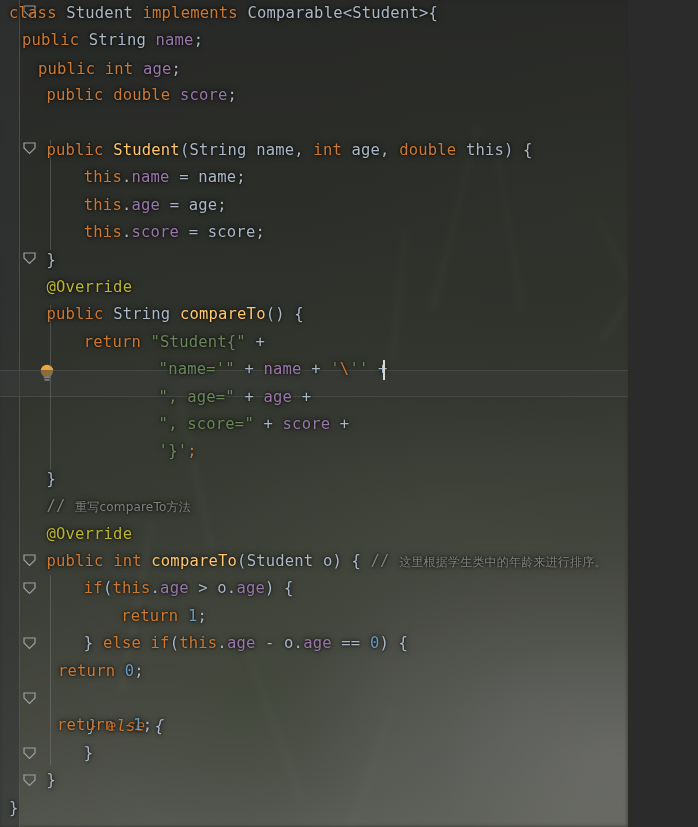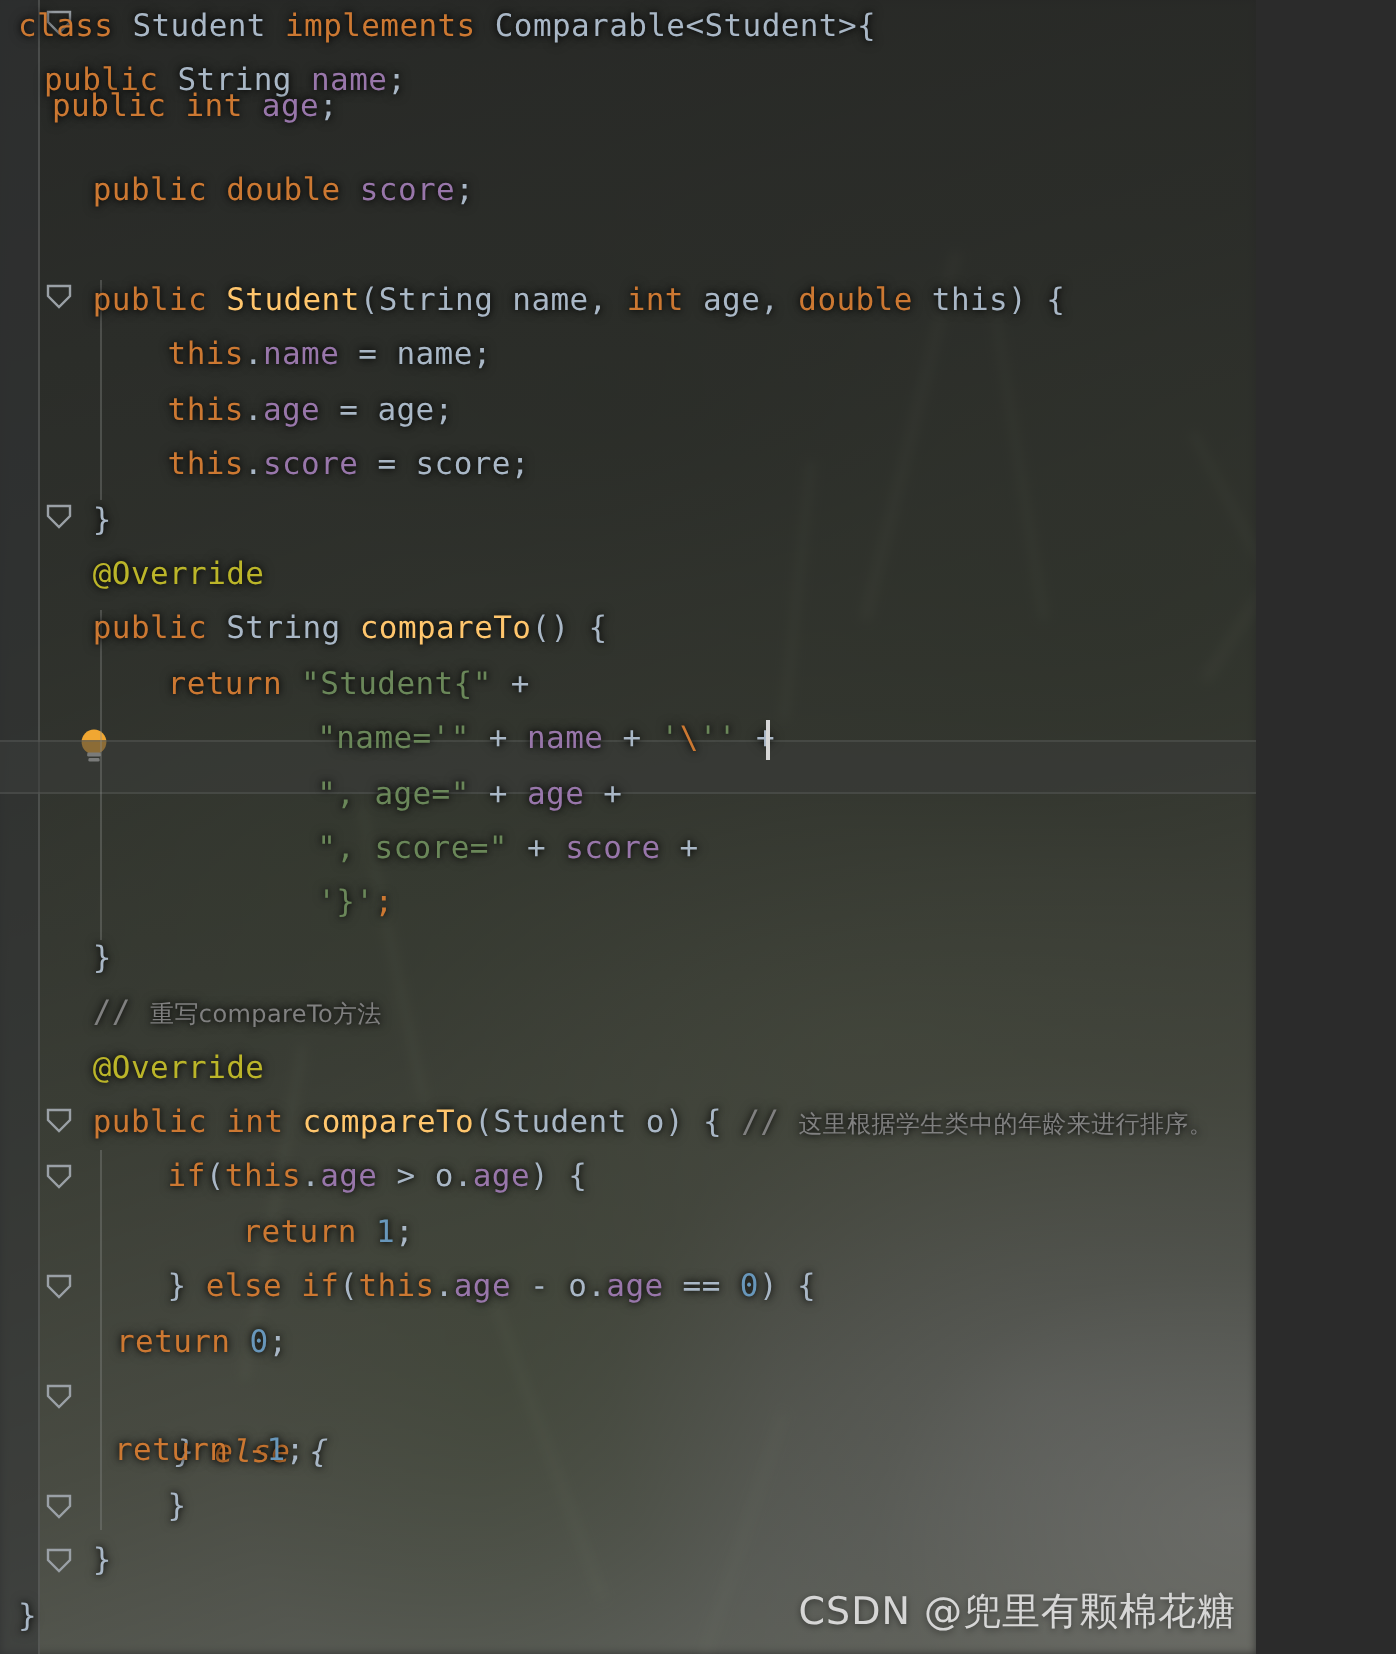--- a/index.html
+++ b/index.html
@@ -217,21 +217,21 @@
         </svg></div>
     </div>
 
   <div class="code-area" id="code-area">
       <div class="line-hl" style="top: 369.9px;"></div>
       <div class="indent-guide" style="left: 50px; top: 140px; height: 110px;"></div>
       <div class="indent-guide" style="left: 50px; top: 305px; height: 165px;"></div>
       <div class="indent-guide" style="left: 50px; top: 575px; height: 190px;"></div>
       <div class="line" style="top: 0px; padding-left: 9px;"><span class="kw">class</span><span class="pun"> </span><span class="cls">Student</span><span class="pun"> </span><span class="kw">implements</span><span class="pun"> </span><span class="cls">Comparable&lt;Student&gt;{</span></div>
       <div class="line" style="top: 27.4px; padding-left: 22px;"><span class="kw">public</span><span class="pun"> </span><span class="typ">String</span><span class="pun"> </span><span class="fld">name</span><span class="pun">;</span></div>
-      <div class="line" style="top: 40px; padding-left: 26px;"><span class="kw">public</span><span class="pun"> </span><span class="kw">int</span><span class="pun"> </span><span class="fld">age</span><span class="pun">;</span></div>
+      <div class="line" style="top: 56px; padding-left: 38px;"><span class="kw">public</span><span class="pun"> </span><span class="kw">int</span><span class="pun"> </span><span class="fld">age</span><span class="pun">;</span></div>
       <div class="line" style="top: 82.2px; padding-left: 46.4px;"><span class="kw">public</span><span class="pun"> </span><span class="kw">double</span><span class="pun"> </span><span class="fld">score</span><span class="pun">;</span></div>
       <div class="line" style="top: 109.6px; padding-left: 9px;"></div>
       <div class="line" style="top: 137px; padding-left: 46.4px;"><span class="kw">public</span><span class="pun"> </span><span class="mth">Student</span><span class="pun">(</span><span class="typ">String</span><span class="pun"> name, </span><span class="kw">int</span><span class="pun"> age, </span><span class="kw">double</span><span class="pun"> this) {</span></div>
       <div class="line" style="top: 164.4px; padding-left: 83.8px;"><span class="kw">this</span><span class="pun">.</span><span class="fld">name</span><span class="pun"> = name;</span></div>
       <div class="line" style="top: 191.8px; padding-left: 83.8px;"><span class="kw">this</span><span class="pun">.</span><span class="fld">age</span><span class="pun"> = age;</span></div>
       <div class="line" style="top: 219.2px; padding-left: 83.8px; text-align: right;"><span class="kw">this</span><span class="pun">.</span><span class="fld">score</span><span class="pun"> = score;</span></div>
       <div class="line" style="top: 246.6px; padding-left: 46.4px;"><span class="pun">}</span></div>
       <div class="line" style="top: 274px; padding-left: 46.4px;"><span class="anno">@Override</span></div>
       <div class="line" style="top: 301.4px; padding-left: 46.4px;"><span class="kw">public</span><span class="pun"> </span><span class="typ">String</span><span class="pun"> </span><span class="mth">compareTo</span><span class="pun">() {</span></div>
       <div class="line" style="top: 328.8px; padding-left: 83.8px;"><span class="kw">return</span><span class="pun"> </span><span class="str">"Student{"</span><span class="pun"> </span><span class="plus">+</span></div>
@@ -248,14 +248,13 @@
       <div class="line" style="top: 630.2px; padding-left: 83.8px;"><span class="pun">} </span><span class="kw">else</span><span class="pun"> </span><span class="kw">if</span><span class="pun">(</span><span class="kw">this</span><span class="pun">.</span><span class="fld">age</span><span class="pun"> - o.</span><span class="fld">age</span><span class="pun"> == </span><span class="num">0</span><span class="pun">) {</span></div>
       <div class="line" style="top: 657.6px; padding-left: 58px;"><span class="kw">return</span><span class="pun"> </span><span class="num">0</span><span class="pun">;</span></div>
       <div class="line" style="top: 713px; padding-left: 88px; font-style: italic;"><span class="pun">} </span><span class="kw">else</span><span class="pun"> {</span></div>
       <div class="line" style="top: 712px; padding-left: 57px;"><span class="kw">return</span><span class="pun"> </span><span class="kw">-</span><span class="num">1</span><span class="pun">;</span></div>
       <div class="line" style="top: 739.8px; padding-left: 83.8px;"><span class="pun">}</span></div>
       <div class="line" style="top: 767.2px; padding-left: 46.4px;"><span class="pun">}</span></div>
       <div class="line" style="top: 794.6px; padding-left: 9px;"><span class="pun">}</span></div>
       <div class="caret" style="left: 383px; top: 360.2px;"></div>
     </div>
 
-  <div class="watermark">CSDN @兜里有颗棉花糖</div>
 </div>
 
 </body></html>

